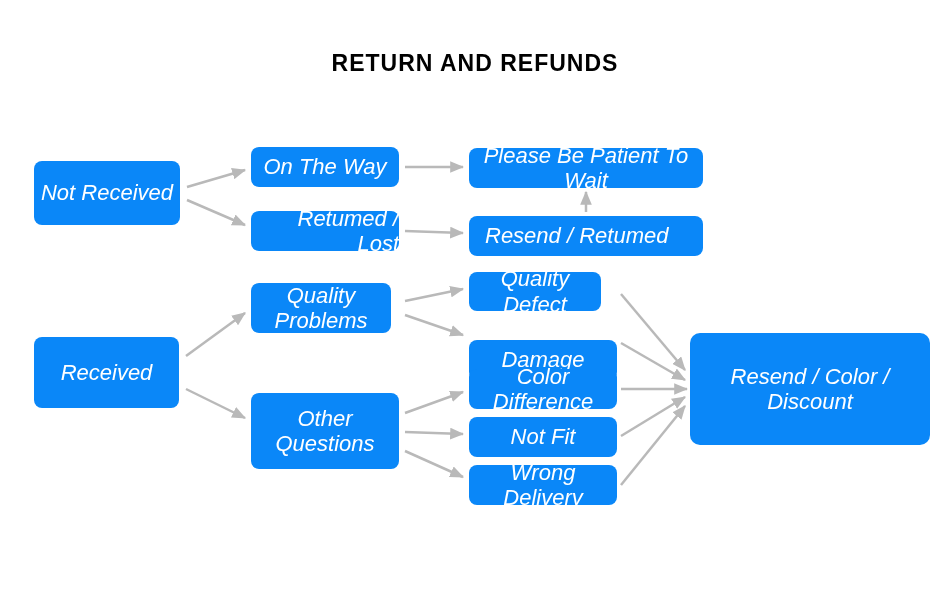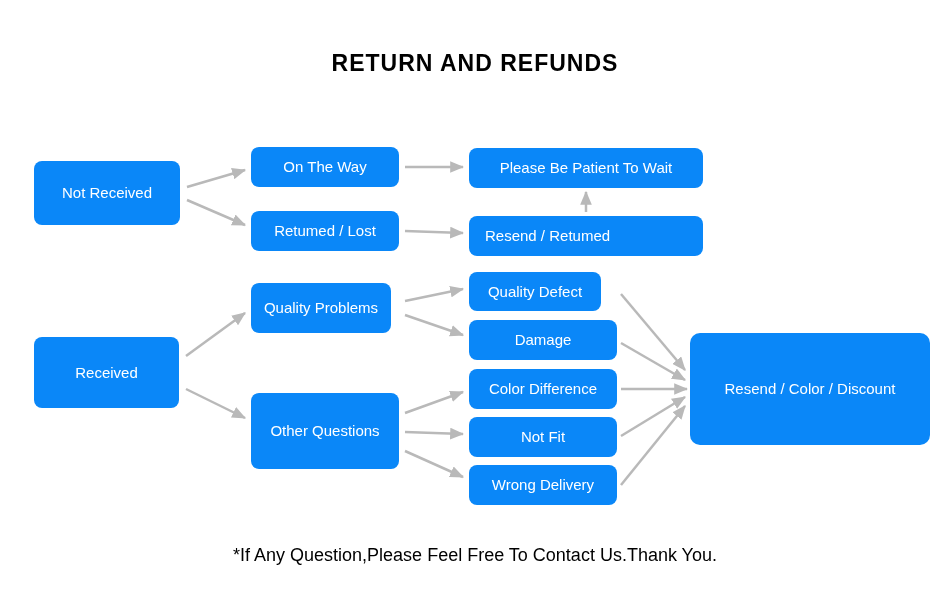--- a/index.html
+++ b/index.html
@@ -45,36 +45,37 @@
   .arrowhead-path { fill: var(--arrow); }
 
   .node {
     position: absolute;
     background: var(--box);
     color: var(--box-text);
     border-radius: 8px;
     display: flex;
     align-items: center;
     justify-content: center;
-    font-size: 15px;
+    font-size: 22px;
     text-align: center;
     line-height: 1.15;
+    font-style: italic;
   }
   .align-left { justify-content: flex-start; padding-left: 16px; text-align: left; }
 
   .n-not-received   { left: 34px;  top: 161px; width: 146px; height: 64px; }
   .n-on-the-way     { left: 251px; top: 147px; width: 148px; height: 40px; }
-  .n-returned-lost  { left: 251px; top: 211px; width: 148px; height: 40px; }
+  .n-returned-lost  { left: 251px; top: 211px; width: 148px; height: 40px; text-align: right; }
   .n-please-wait    { left: 469px; top: 148px; width: 234px; height: 40px; }
   .n-resend-refund  { left: 469px; top: 216px; width: 234px; height: 40px; }
   .n-received       { left: 34px;  top: 337px; width: 145px; height: 71px; }
   .n-quality-problems { left: 251px; top: 283px; width: 140px; height: 50px; }
   .n-other-questions  { left: 251px; top: 393px; width: 148px; height: 76px; }
   .n-quality-defect   { left: 469px; top: 272px; width: 132px; height: 39px; }
-  .n-damage           { left: 469px; top: 320px; width: 148px; height: 40px; }
+  .n-damage           { left: 469px; top: 340px; width: 148px; height: 40px; }
   .n-color-difference { left: 469px; top: 369px; width: 148px; height: 40px; }
   .n-not-fit          { left: 469px; top: 417px; width: 148px; height: 40px; }
   .n-wrong-delivery   { left: 469px; top: 465px; width: 148px; height: 40px; }
   .n-resend-refund-discount { left: 690px; top: 333px; width: 240px; height: 112px; border-radius: 10px; }
 
   .footer {
     position: absolute;
     top: 545px;
     left: 0;
     right: 0;
@@ -123,15 +124,14 @@
   <div class="node n-received">Received</div>
   <div class="node n-quality-problems">Quality Problems</div>
   <div class="node n-other-questions">Other Questions</div>
   <div class="node n-quality-defect">Quality Defect</div>
   <div class="node n-damage">Damage</div>
   <div class="node n-color-difference">Color Difference</div>
   <div class="node n-not-fit">Not Fit</div>
   <div class="node n-wrong-delivery">Wrong Delivery</div>
   <div class="node n-resend-refund-discount">Resend / Color / Discount</div>
 
-  <div class="footer">*If Any Question,Please Feel Free To Contact Us.Thank You.</div>
 
 </div>
 
 </body></html>

